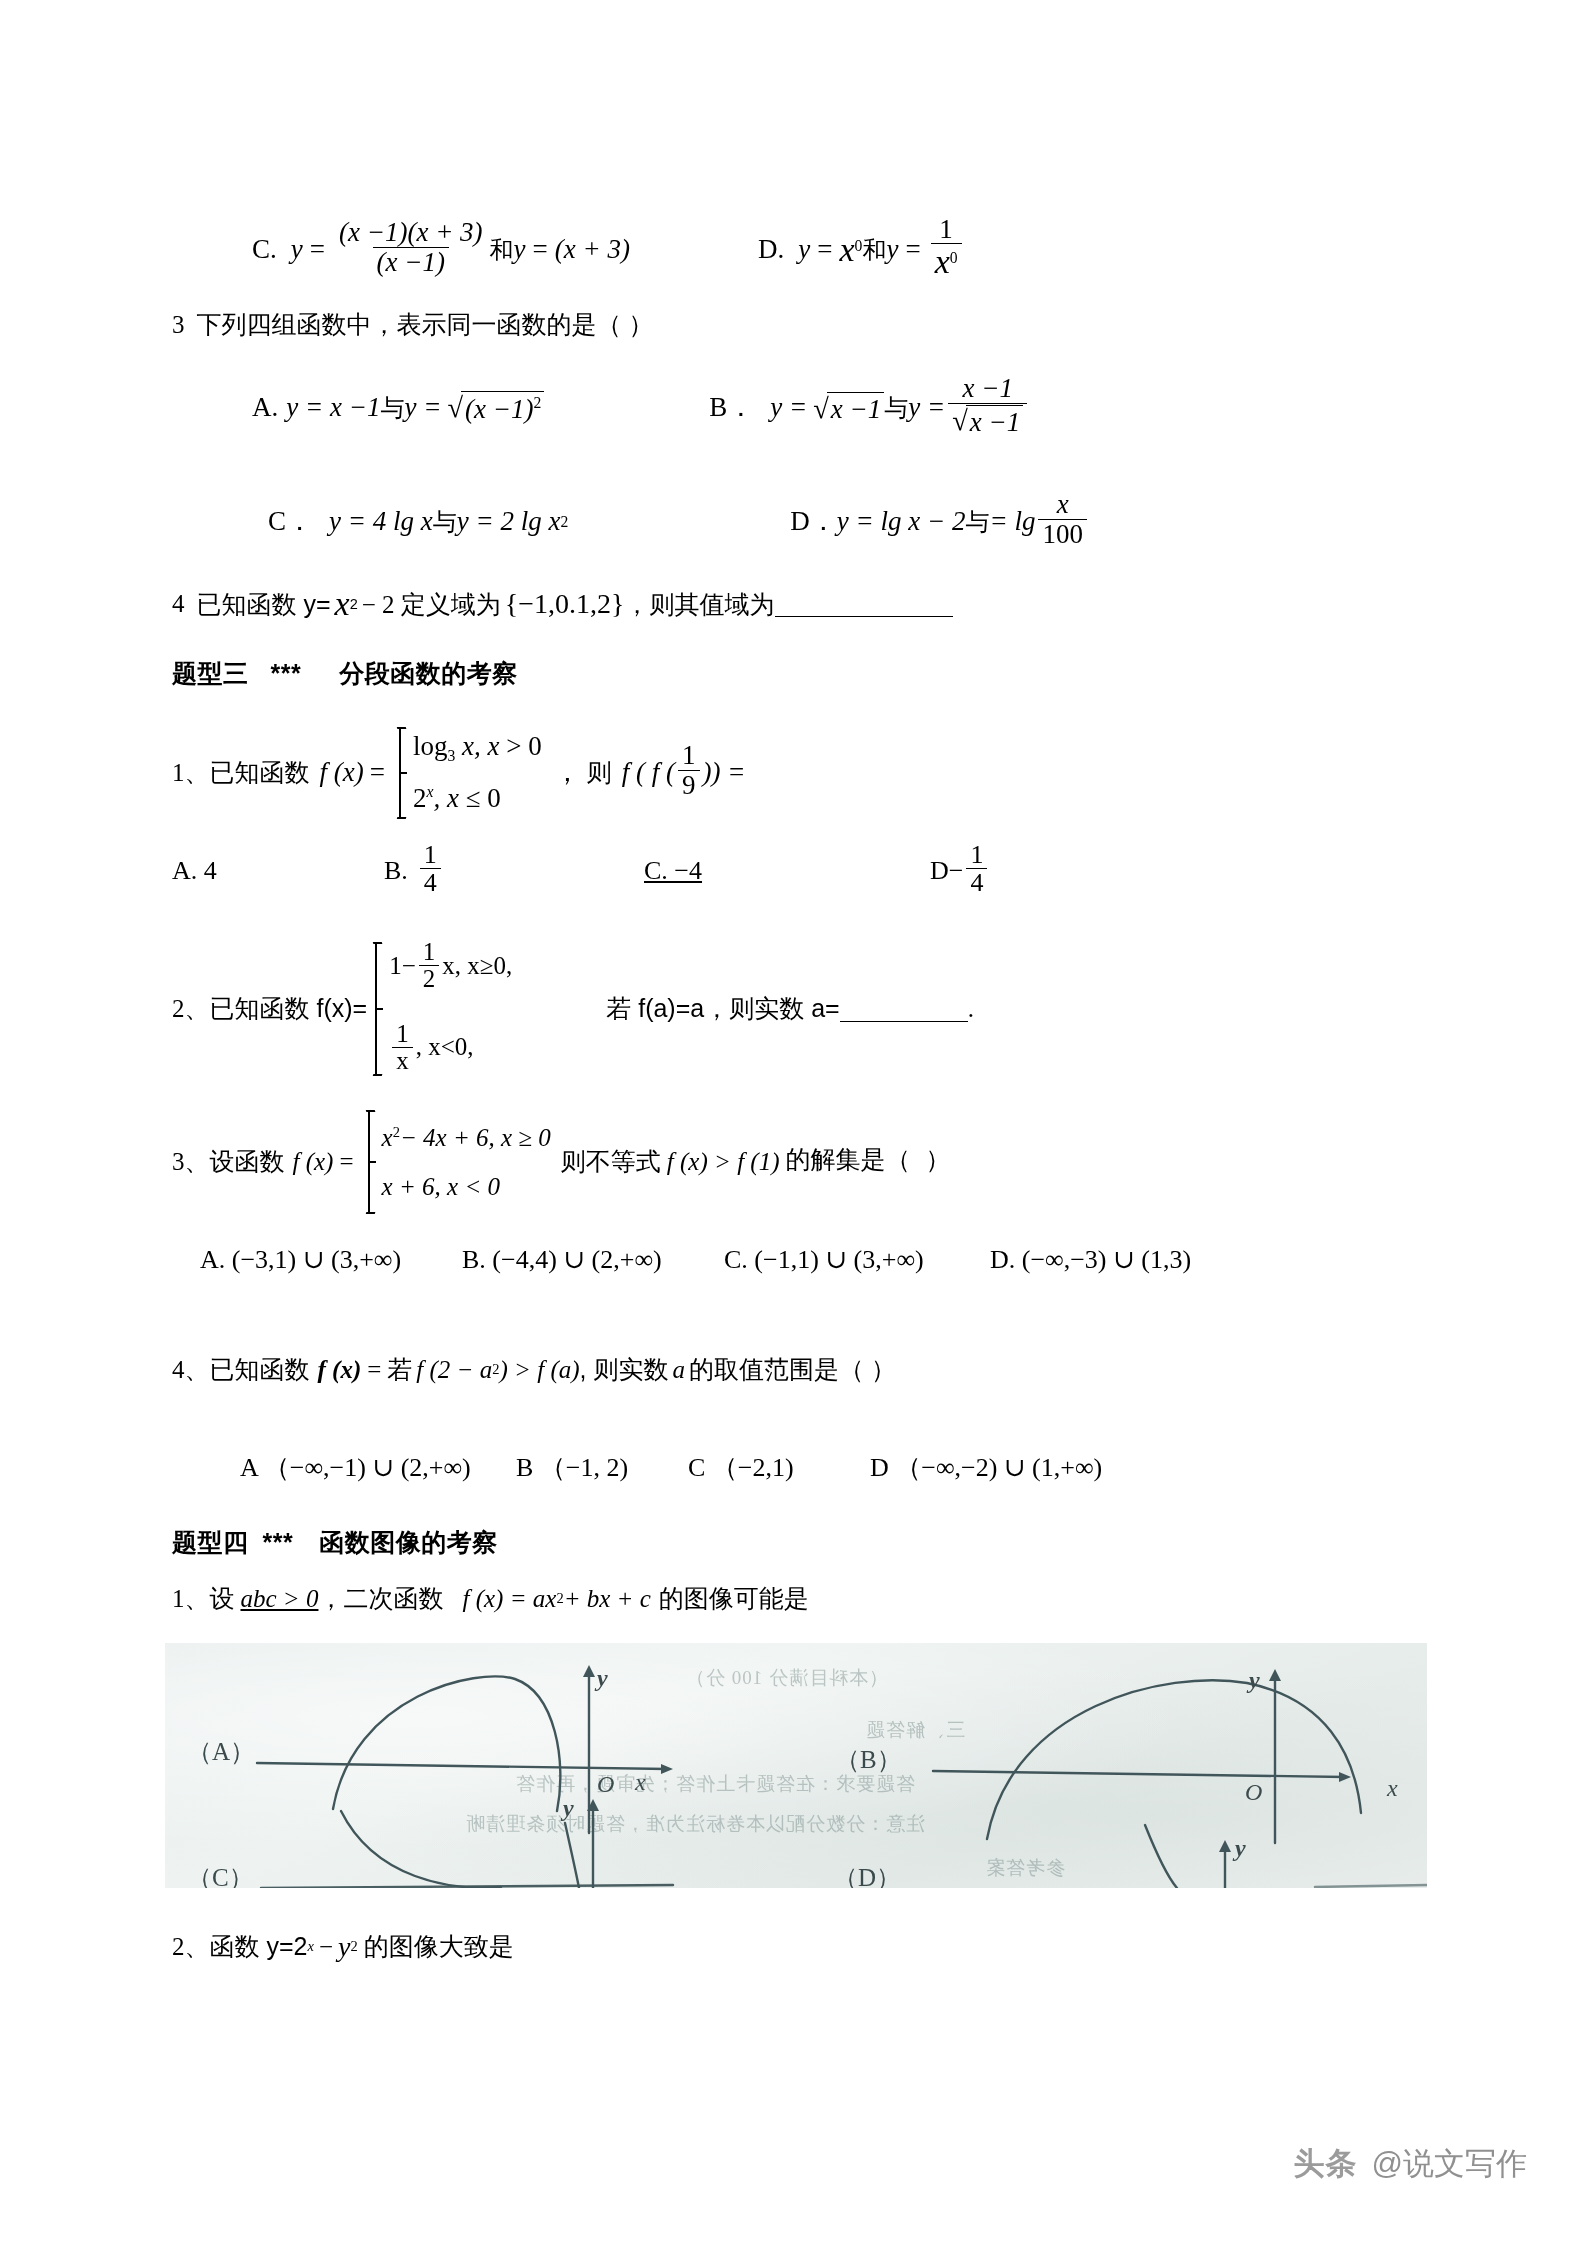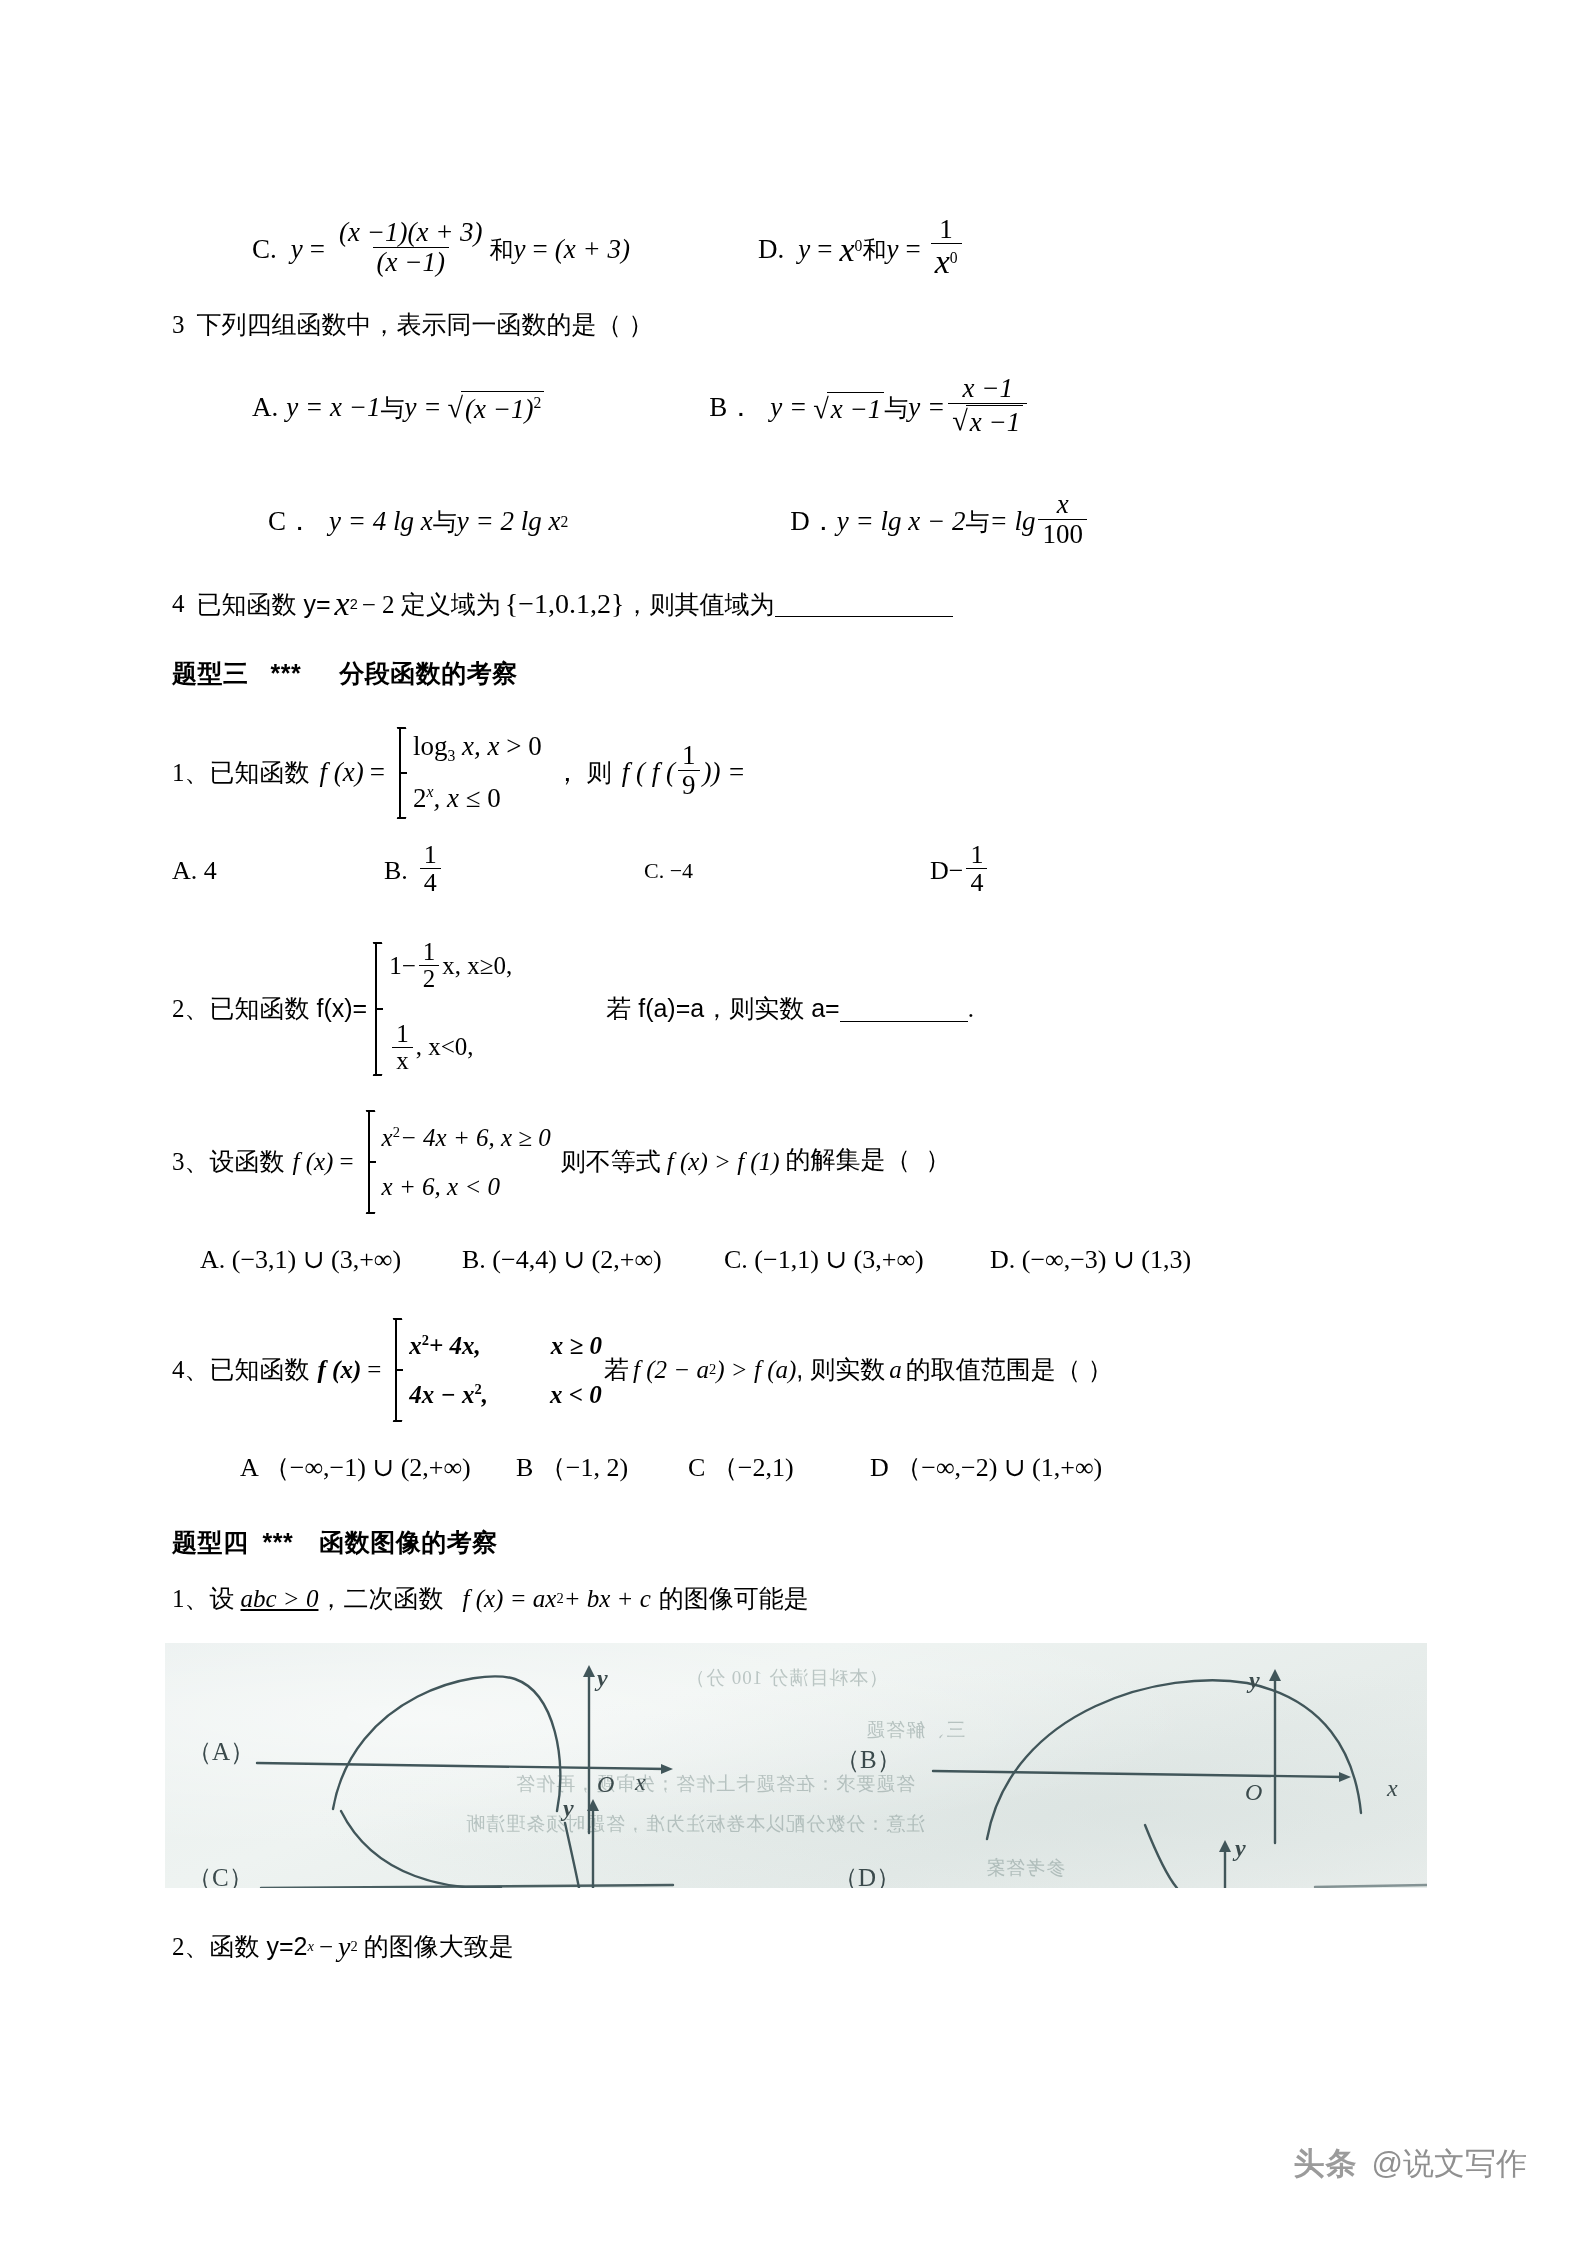--- a/index.html
+++ b/index.html
@@ -326,21 +326,21 @@
 
     <div class="optrow" style="margin-top:4px; margin-left:-56px; height:78px; align-items:center;">
       <span class="ml" style="width:212px; font-size:26px;">A. 4</span>
       <span class="ml" style="width:260px; display:flex; align-items:center; font-size:26px;">
         <span>B.</span>
         <span class="frac" style="margin-left:12px;">
           <span class="num">1</span>
           <span class="den">4</span>
         </span>
       </span>
-      <span class="ml" style="width:286px; font-size:22px;">C. −4</span>
+      <span class="ml" style="width:286px; font-size:26px;text-decoration:underline;">C. −4</span>
       <span class="ml" style="display:flex; align-items:center; font-size:26px;">
         <span>D−</span>
         <span class="frac">
           <span class="num">1</span>
           <span class="den">4</span>
         </span>
       </span>
     </div>
 
     <div class="ml" style="margin-top:24px; margin-left:-56px; display:flex; align-items:center; height:150px; font-size:25px;">
@@ -398,34 +398,20 @@
       <span class="ml" style="width:262px; font-size:26px;">B. (−4,4) ∪ (2,+∞)</span>
       <span class="ml" style="width:266px; font-size:26px;">C. (−1,1) ∪ (3,+∞)</span>
       <span class="ml" style="font-size:26px;">D. (−∞,−3) ∪ (1,3)</span>
     </div>
 
     <div class="ml" style="margin-top:22px; margin-left:-56px; display:flex; align-items:center; height:120px; font-size:25px;">
       <span>4、</span>
       <span style="font-family:'Liberation Sans',sans-serif;">已知函数</span>
       <span class="mi" style="margin-left:8px; font-weight:bold;">f (x)</span>
       <span style="margin:0 6px;">=</span>
-      <span class="piece" style="height:104px;">
-        <span class="brace">
-            <span class="cap-t"></span>
-            <span class="cap-b"></span>
-          </span>
-        <span class="cases" style="gap:22px;">
-          <span class="case-line mi" style="font-weight:bold;">
-            <span>x</span><sup class="expn">2</sup><span>+ 4x,</span><span style="display:inline-block; width:70px;"></span><span>x ≥ 0</span>
-          </span>
-          <span class="case-line mi" style="font-weight:bold;">
-            <span>4x − x</span><sup class="expn">2</sup><span>,</span><span style="display:inline-block; width:62px;"></span><span>x &lt; 0</span>
-          </span>
-        </span>
-      </span>
       <span style="font-family:'Liberation Sans',sans-serif;">若</span>
       <span class="mi" style="margin-left:4px;">f (2 − a</span>
         <sup class="expn">2</sup>
         <span class="mi">) &gt; f (a)</span>
       <span style="font-family:'Liberation Sans',sans-serif;">, 则实数</span>
       <span class="mi" style="margin:0 4px;">a</span>
       <span style="font-family:'Liberation Sans',sans-serif;">的取值范围是（ ）</span>
     </div>
 
     <div class="optrow" style="margin-top:10px; margin-left:12px; height:56px; align-items:center;">

